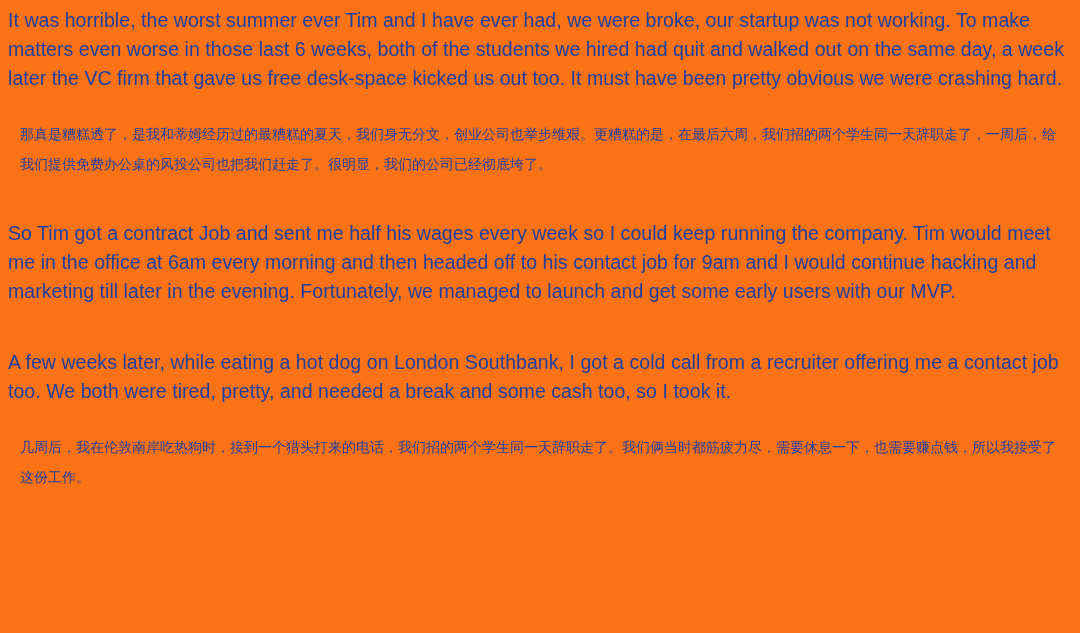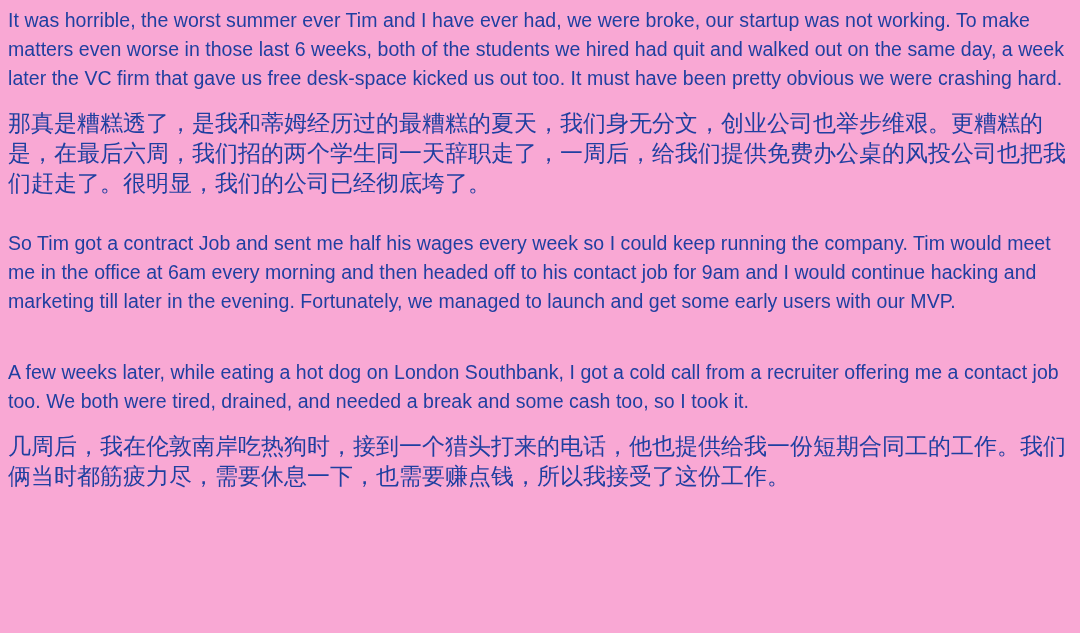--- a/index.html
+++ b/index.html
@@ -10,42 +10,42 @@
     width: 1080px;
     height: 633px;
     background: #eef2fb;
     font-family: "Liberation Sans", sans-serif;
     overflow: hidden;
   }
   #reader {
     box-sizing: border-box;
     width: 1080px;
     height: 633px;
-    background: #f9a8d4;
+    background: #f97316;
     padding: 6px 12px 4px 8px;
     overflow: hidden;
   }
   .block {
     margin: 0 0 4px 0;
   }
   .para-en {
     color: #1f3fa0;
     font-size: 19.5px;
     line-height: 29px;
     letter-spacing: 0.05px;
     font-family: "Liberation Sans", sans-serif;
     margin: 0;
     text-align: left;
   }
   .para-zh {
     color: #1f3fa0;
-    font-size: 23px;
+    font-size: 14px;
     line-height: 30px;
-    font-family: Liberation Sans, sans-serif;
-    margin: 0;
+    font-family: Liberation Mono, monospace;
+    margin: 12px;
     text-align: left;
   }
   .gap-small { height: 11px; }
   .gap-large { height: 27px; }
 </style>
 </head>
 <body>
 
 <div id="reader">
 
@@ -64,22 +64,22 @@
   <div class="block">
     <p class="para-en">So Tim got a contract Job and sent me half his wages every week so I could keep running the company. Tim would meet me in the office at 6am every morning and then headed off to his contact job for 9am and I would continue hacking and marketing till later in the evening. Fortunately, we managed to launch and get some early users with our MVP.</p>
   </div>
 
   <div class="gap-small"></div>
 
 
   <div class="gap-large"></div>
 
   <div class="block">
-    <p class="para-en">A few weeks later, while eating a hot dog on London Southbank, I got a cold call from a recruiter offering me a contact job too. We both were tired, drained, and needed a break and some cash too, so I took it.</p>
+    <p class="para-en">A few weeks later, while eating a hot dog on London Southbank, I got a cold call from a recruiter offering me a contact job too. We both were tired, pretty, and needed a break and some cash too, so I took it.</p>
   </div>
 
   <div class="gap-small"></div>
 
   <div class="block">
-    <p class="para-zh">几周后，我在伦敦南岸吃热狗时，接到一个猎头打来的电话，他也提供给我一份短期合同工的工作。我们俩当时都筋疲力尽，需要休息一下，也需要赚点钱，所以我接受了这份工作。</p>
+    <p class="para-zh">几周后，我在伦敦南岸吃热狗时，接到一个猎头打来的电话，我们招的两个学生同一天辞职走了。我们俩当时都筋疲力尽，需要休息一下，也需要赚点钱，所以我接受了这份工作。</p>
   </div>
 
 </div>
 
 </body></html>

